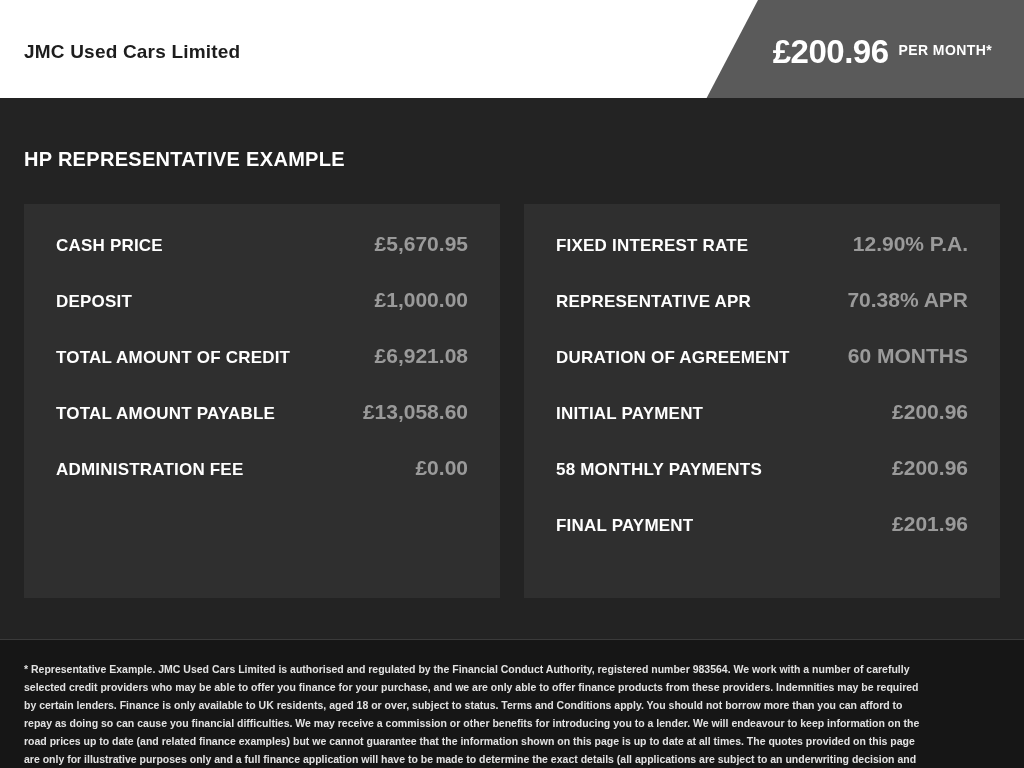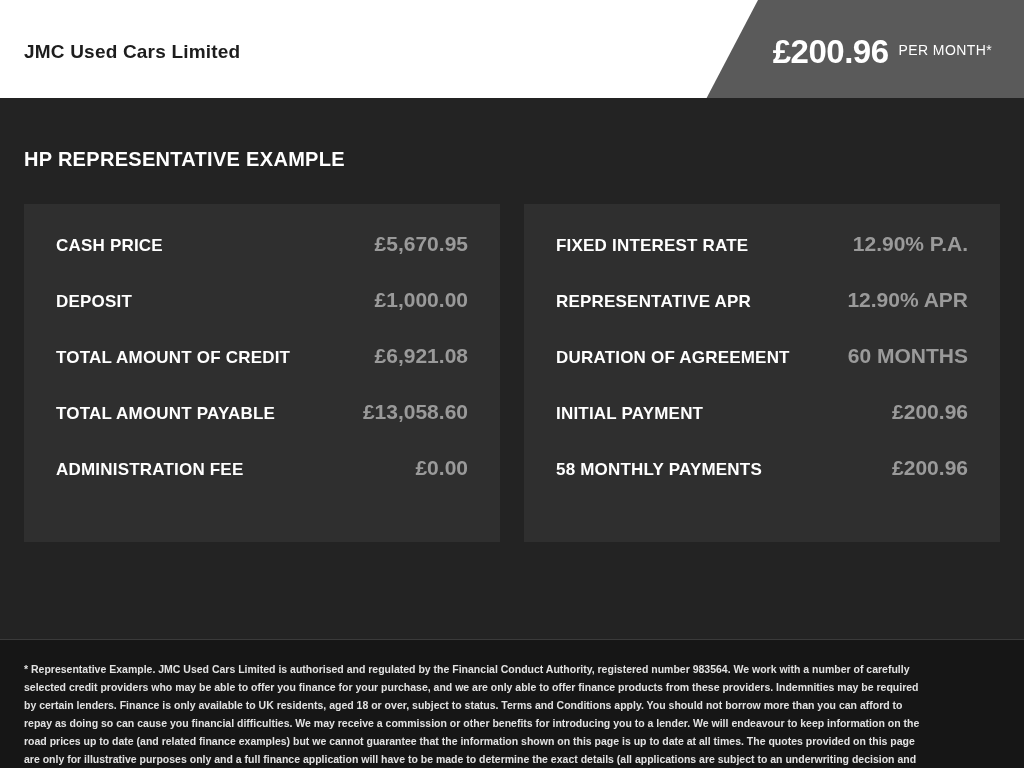--- a/index.html
+++ b/index.html
@@ -52,21 +52,21 @@
     gap: 10px;
   }
   .price-amount {
     font-size: 33px;
     font-weight: bold;
     color: #ffffff;
     letter-spacing: -0.5px;
   }
   .price-per {
     font-size: 14px;
-    font-weight: normal;
+    font-weight: bold;
     color: #ffffff;
     letter-spacing: 0.4px;
     padding-bottom: 3px;
   }
 
   
   .body-area {
     position: relative;
     background: #232323;
     height: 488px;
@@ -171,33 +171,37 @@
         </div>
       </div>
 
       <div class="panel">
         <div class="row">
           <span class="row-label">FIXED INTEREST RATE</span>
           <span class="row-value">12.90% P.A.</span>
         </div>
         <div class="row">
           <span class="row-label">REPRESENTATIVE APR</span>
-          <span class="row-value">12.90% APR</span>
+          <span class="row-value">70.38% APR</span>
         </div>
         <div class="row">
           <span class="row-label">DURATION OF AGREEMENT</span>
           <span class="row-value">60 MONTHS</span>
         </div>
         <div class="row">
           <span class="row-label">INITIAL PAYMENT</span>
           <span class="row-value">£200.96</span>
         </div>
         <div class="row">
           <span class="row-label">58 MONTHLY PAYMENTS</span>
           <span class="row-value">£200.96</span>
+        </div>
+        <div class="row">
+          <span class="row-label">FINAL PAYMENT</span>
+          <span class="row-value">£201.96</span>
         </div>
       </div>
 
     </div>
   </div>
 
   <div class="footer">
     <p>* Representative Example. JMC Used Cars Limited is authorised and regulated by the Financial Conduct Authority, registered number 983564. We work with a number of carefully selected credit providers who may be able to offer you finance for your purchase, and we are only able to offer finance products from these providers. Indemnities may be required by certain lenders. Finance is only available to UK residents, aged 18 or over, subject to status. Terms and Conditions apply. You should not borrow more than you can afford to repay as doing so can cause you financial difficulties. We may receive a commission or other benefits for introducing you to a lender. We will endeavour to keep information on the road prices up to date (and related finance examples) but we cannot guarantee that the information shown on this page is up to date at all times. The quotes provided on this page are only for illustrative purposes only and a full finance application will have to be made to determine the exact details (all applications are subject to an underwriting decision and are subject to status). JMC Used Cars Limited acts as a credit broker and not a lender. Address: 73 Birkmyre Road, Glasgow, G51 3JH</p>
   </div>
 

